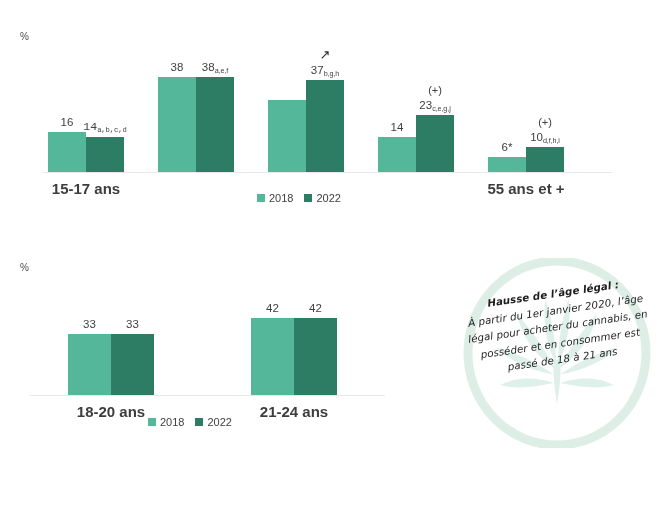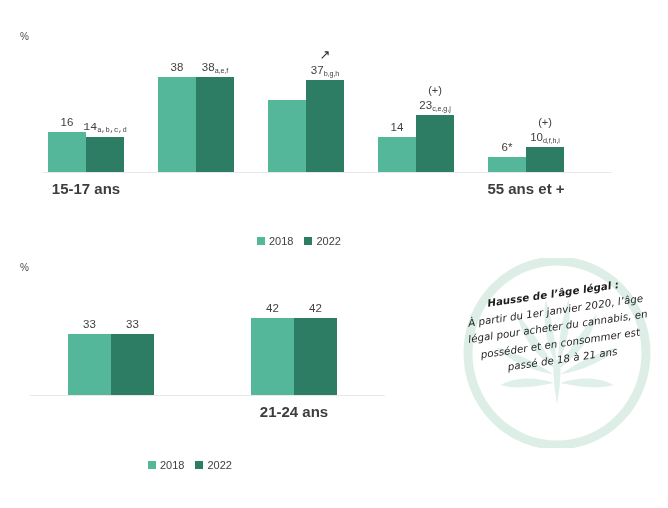--- a/index.html
+++ b/index.html
@@ -99,21 +99,20 @@
     display: flex;
     align-items: center;
     gap: 11px;
     font-size: 11px;
     color: #3f3f3f;
   }
   .legend-item {
     display: flex;
     align-items: center;
     gap: 4px;
-    margin-top: 43px;
   }
   .swatch {
     width: 8px;
     height: 8px;
     display: block;
   }
 
   
   .callout {
     position: absolute;
@@ -208,20 +207,21 @@
   <div class="pct-label" style="left:20px; top:262px;">%</div>
 
   <div class="plot" id="plot-bottom" style="left:30px; top:312px; width:355px; height:83px;">
     <div class="baseline" style="left:0px; top:83px; width:355px;"></div>
   <div class="bar-value" style="left: 24px; width: 71px; top: 6.13333px;"><span>33</span></div>
       <div class="bar-value" style="left: 67px; width: 71px; top: 6.13333px;"><span>33</span></div>
       <div class="bars-row" style="left: 38px;">
         <div class="bar y2018" style="width: 43px; height: 60.8667px; background: rgb(85, 183, 154);"></div>
         <div class="bar y2022" style="width: 43px; height: 60.8667px; background: rgb(45, 125, 101);"></div>
       </div>
+      <div class="cat-label" style="left: 13px; width: 136px; top: 91px;">18-20 ans</div>
       <div class="bar-value" style="left: 207px; width: 71px; top: -10.4667px;"><span>42</span></div>
       <div class="bar-value" style="left: 250px; width: 71px; top: -10.4667px;"><span>42</span></div>
       <div class="bars-row" style="left: 221px;">
         <div class="bar y2018" style="width: 43px; height: 77.4667px; background: rgb(85, 183, 154);"></div>
         <div class="bar y2022" style="width: 43px; height: 77.4667px; background: rgb(45, 125, 101);"></div>
       </div>
       <div class="cat-label" style="left: 196px; width: 136px; top: 91px;">21-24 ans</div>
       <div class="legend" style="left: 118px; top: 104px;">
         <div class="legend-item">
           <span class="swatch" style="background: rgb(85, 183, 154);"></span>

